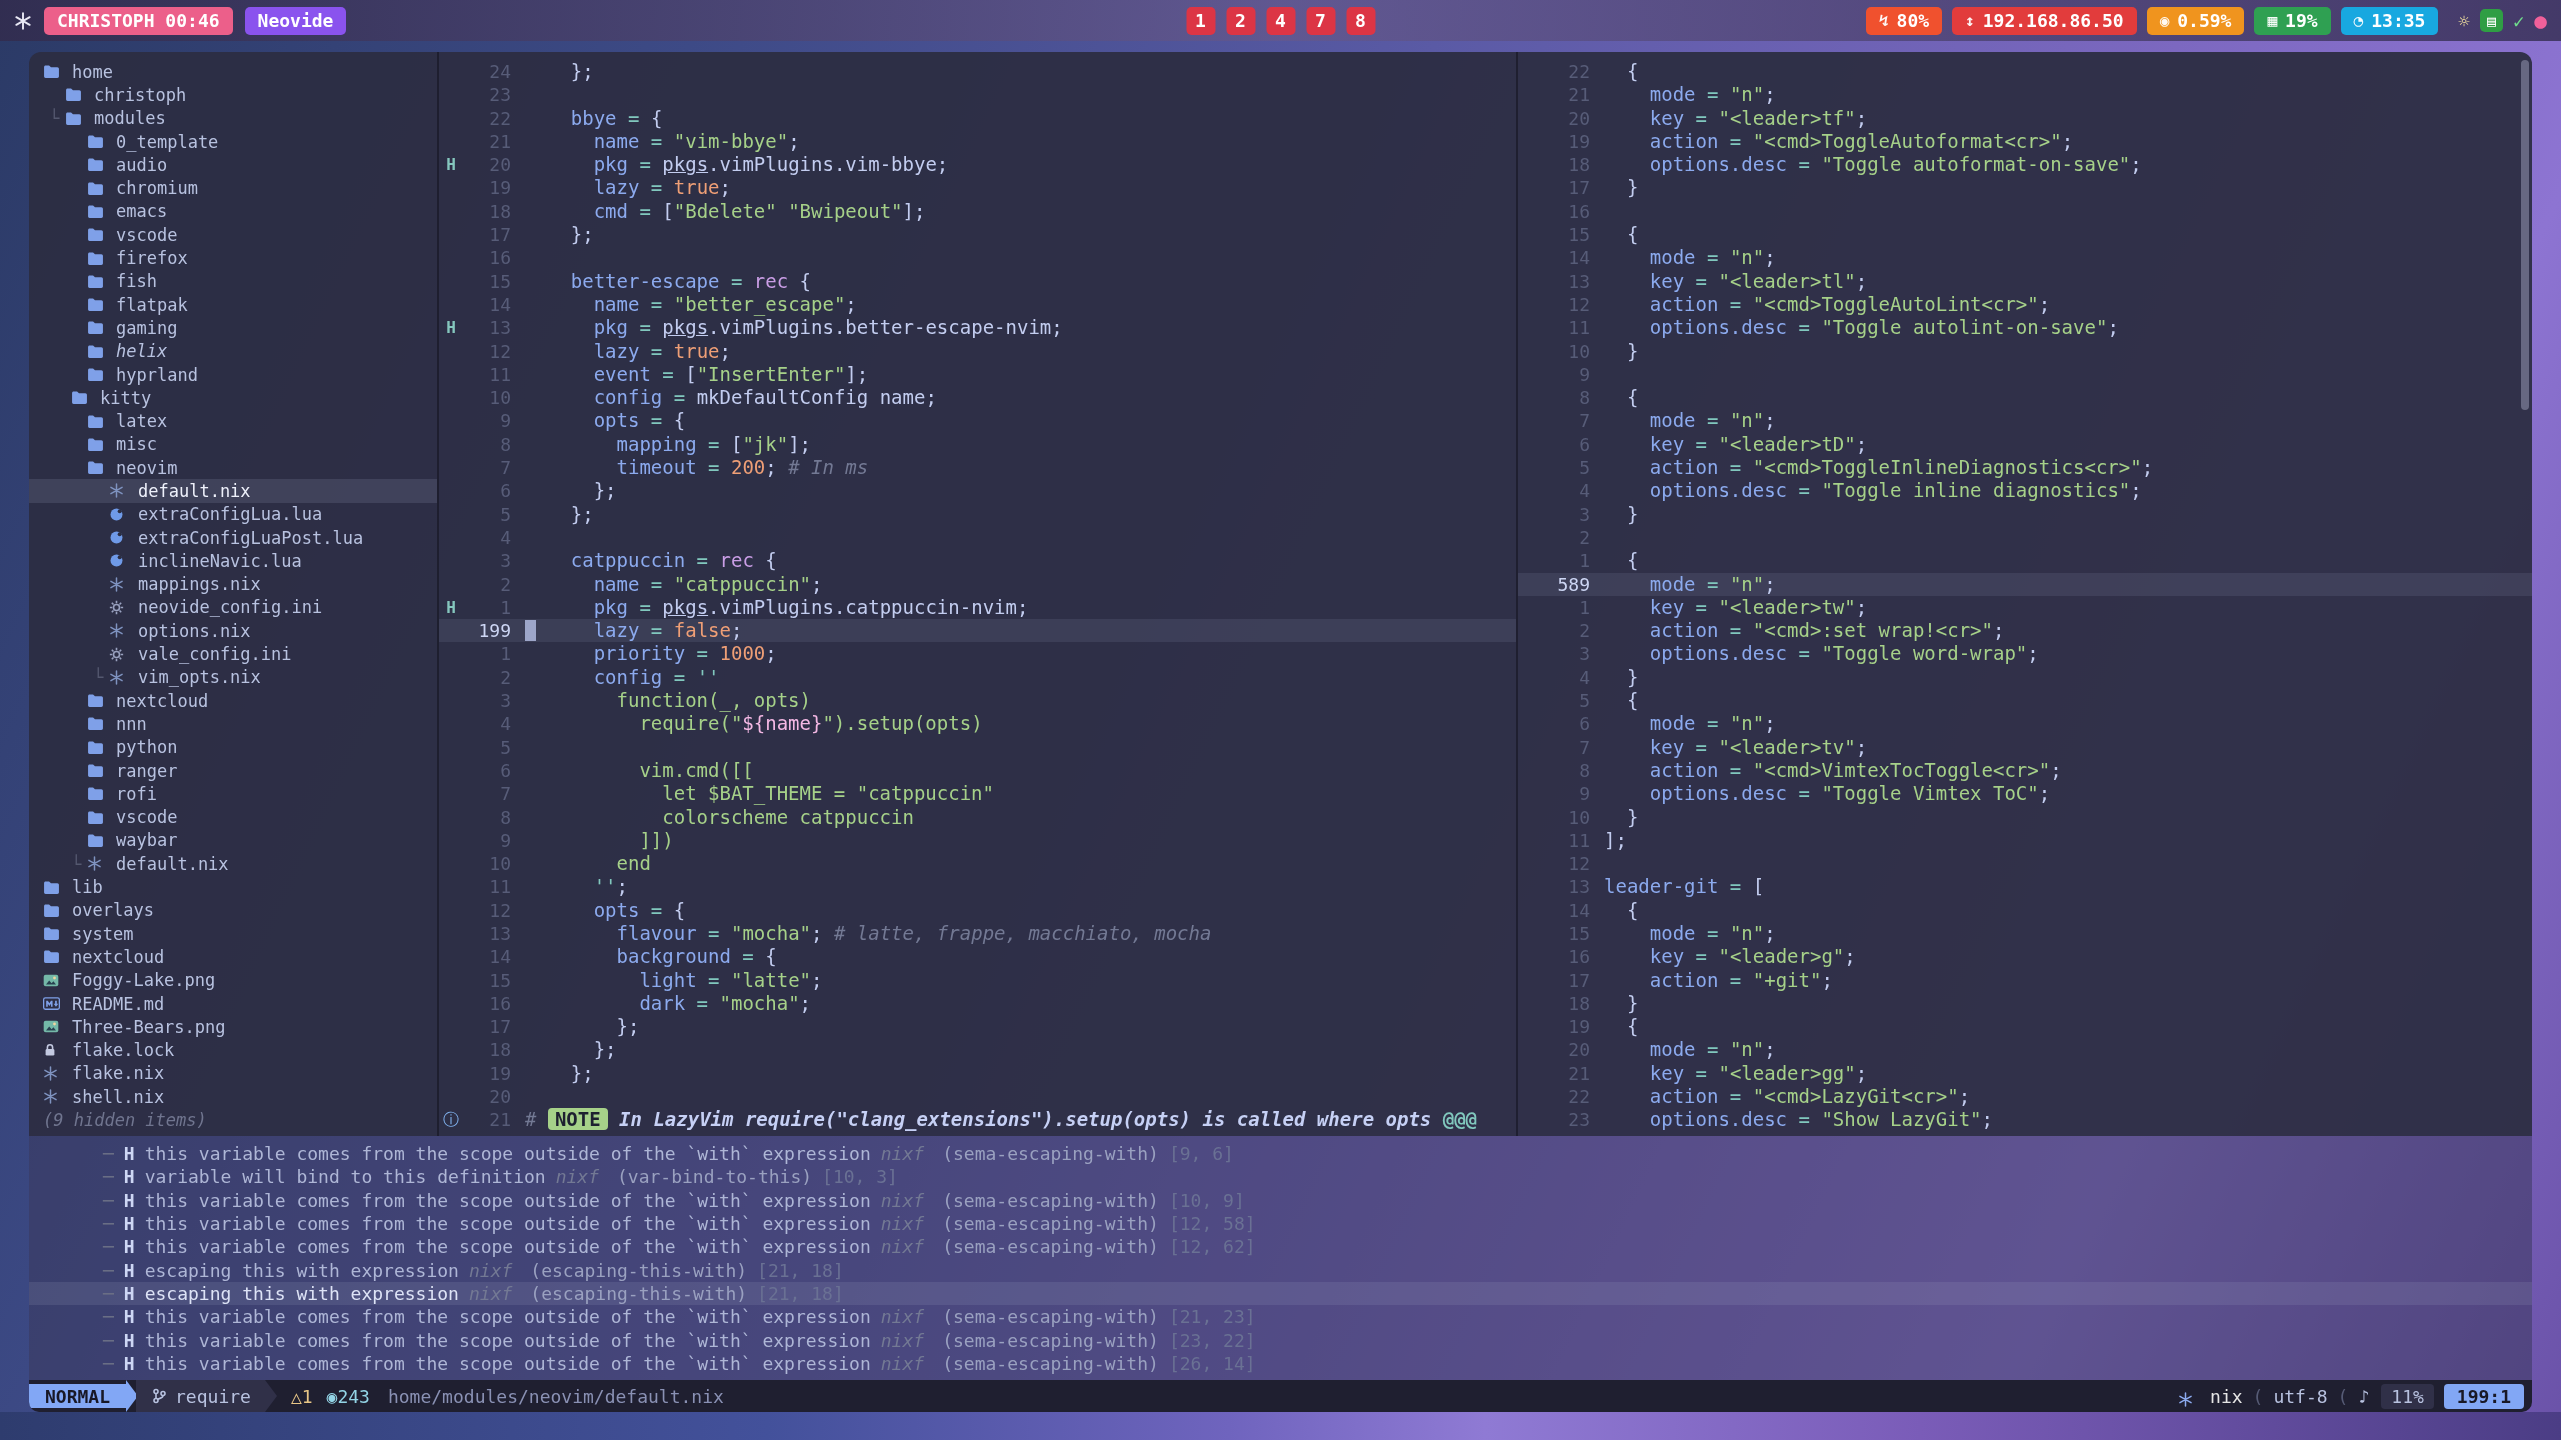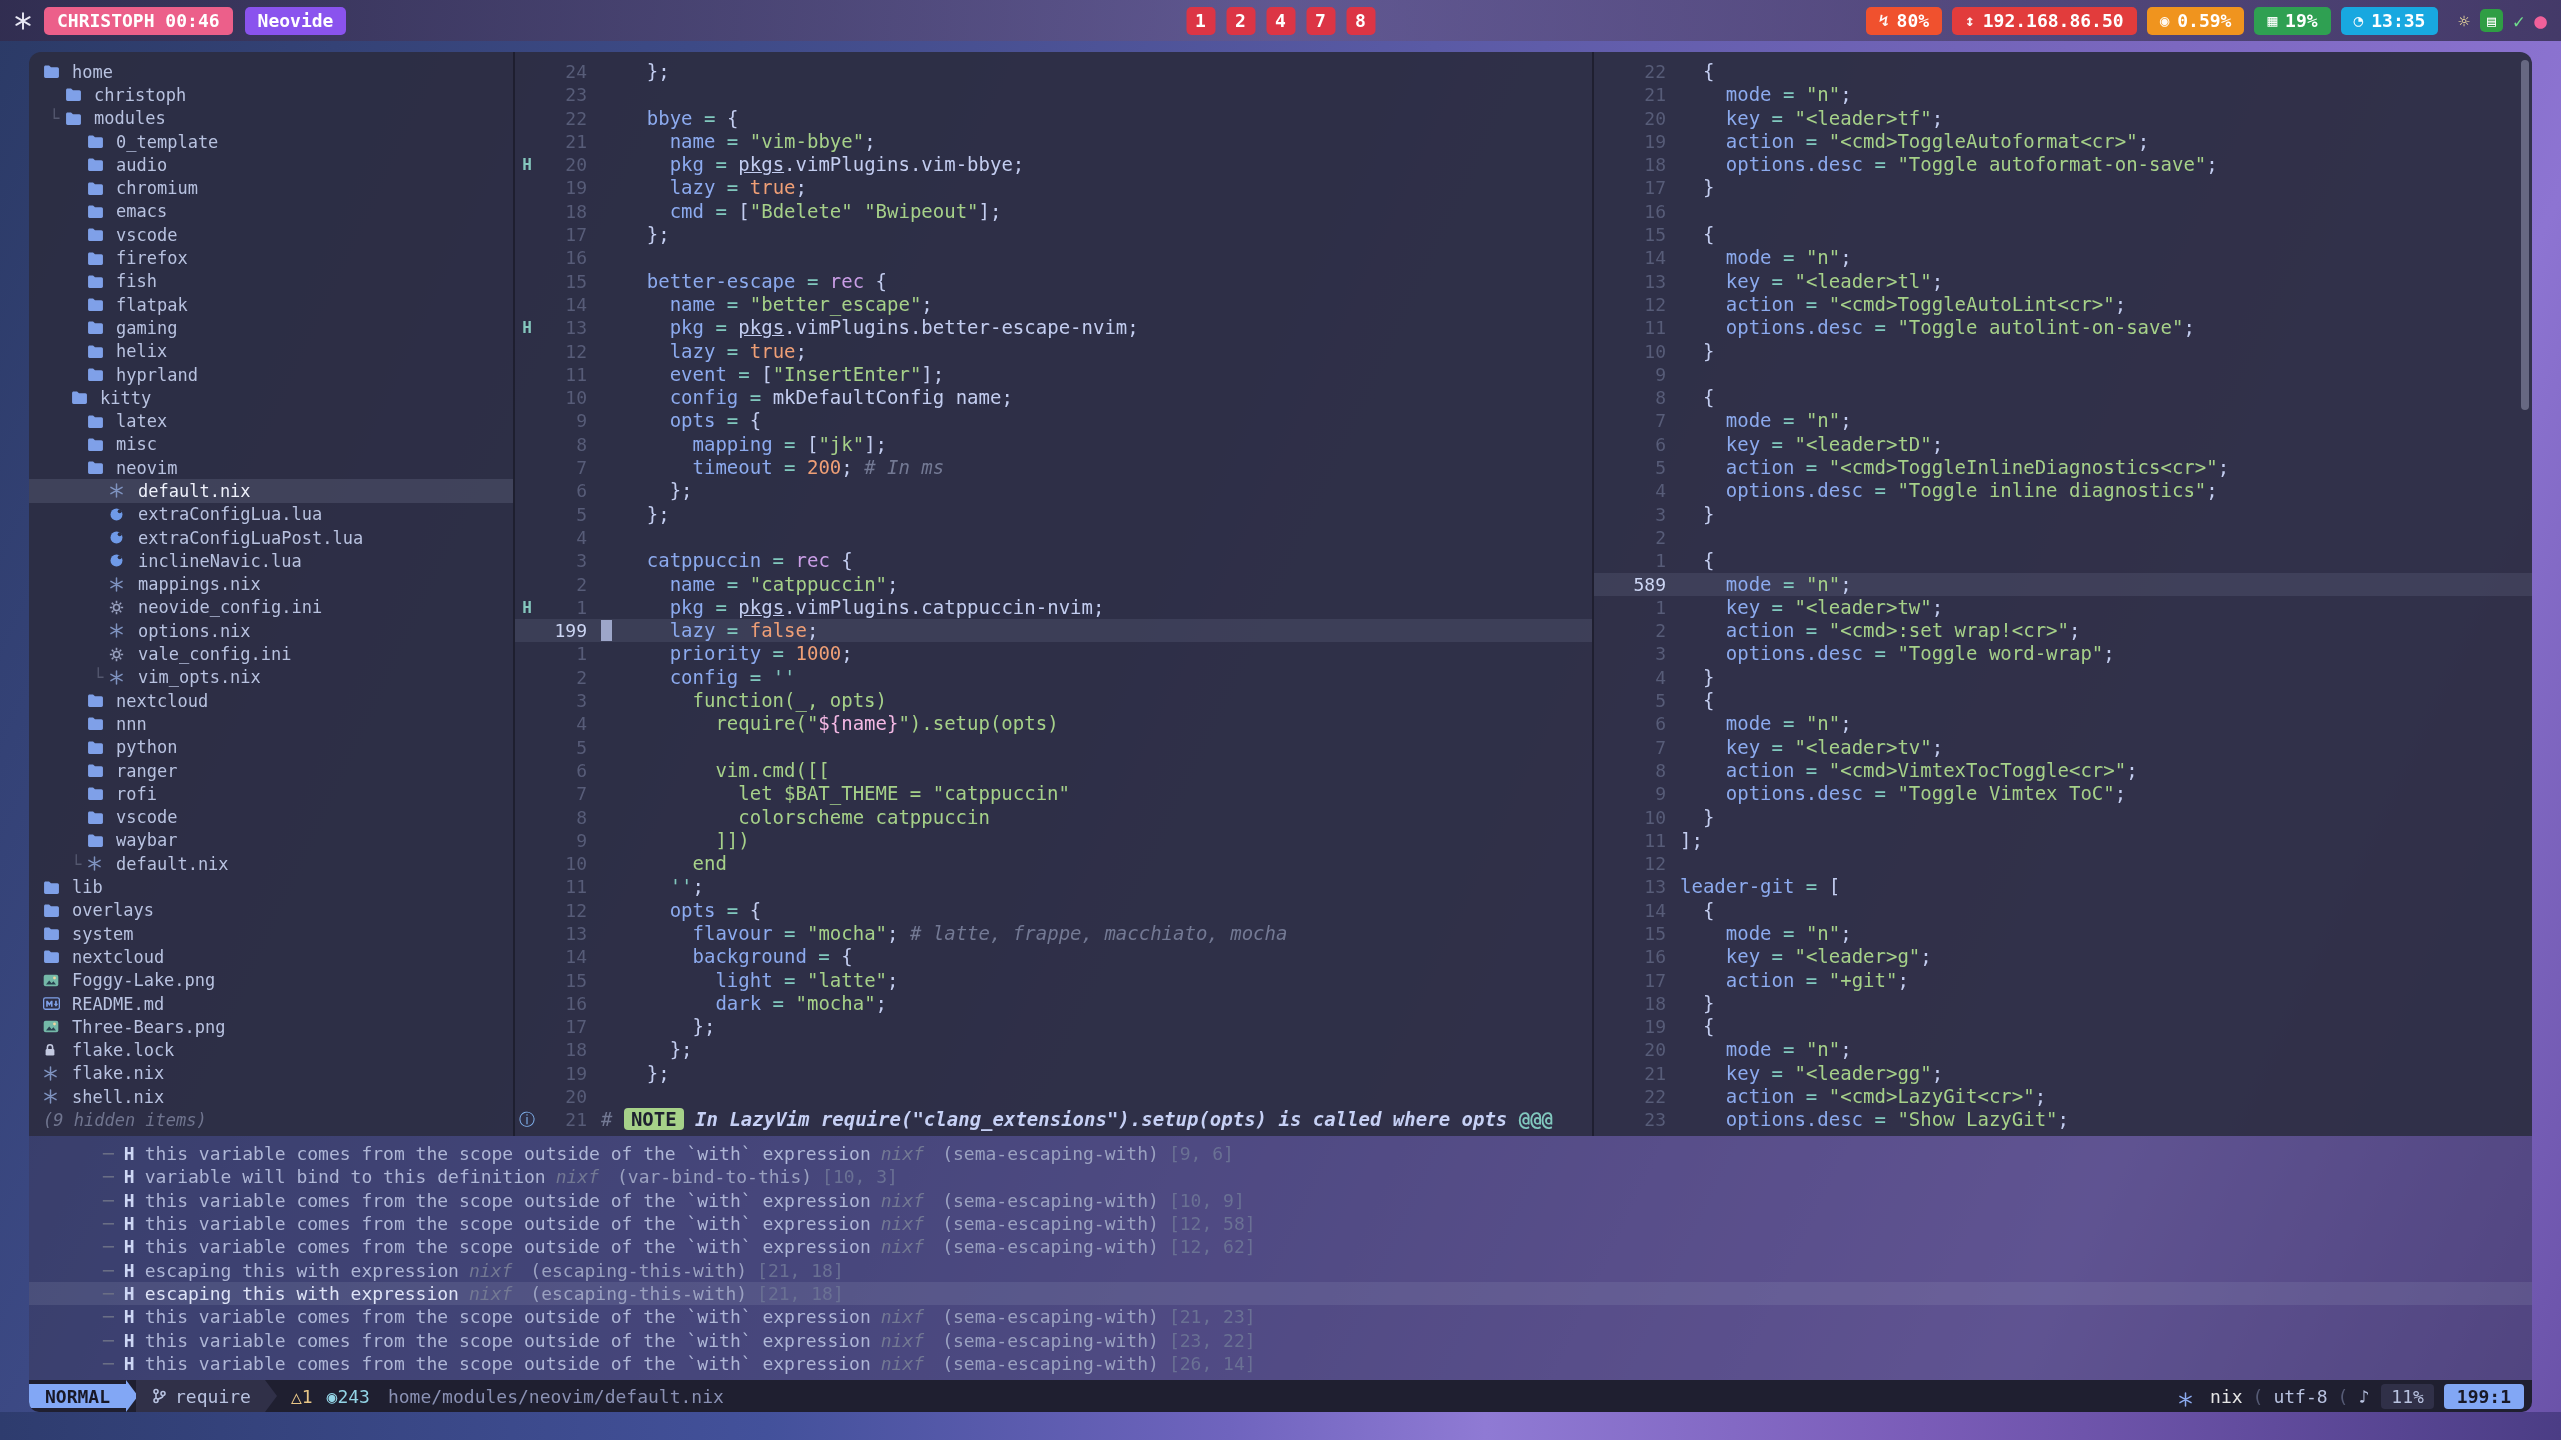--- a/index.html
+++ b/index.html
@@ -25,21 +25,21 @@
   .tray{display:flex;gap:10px;align-items:center;margin-left:8px}
   .ticn{font-size:19px;display:flex;align-items:center;justify-content:center}
   .ticn.sun{color:#f8e7a0}
   .ticn.box{width:23px;height:23px;border-radius:5px;background:#2f9e44;color:#fff;font-size:15px}
   .ticn.chk{color:#6fdc8c}
   .ticn.dot{color:#f0609a;font-size:21px}
 
   
   .editor{position:absolute;left:29px;right:29px;top:52px;height:1084px;display:flex;
     background:rgba(44,45,66,.95);border-radius:12px 12px 0 0;overflow:hidden}
-  .tree{width:486px;flex:none;padding-top:8px;border-right:2px solid rgba(18,18,30,.55);overflow:hidden;font-size:17px;color:#b8c2e0}
+  .tree{width:410px;flex:none;padding-top:8px;border-right:2px solid rgba(18,18,30,.55);overflow:hidden;font-size:17px;color:#b8c2e0}
   .trow{height:23.3px;display:flex;align-items:center;white-space:nowrap}
   .trow.sel{background:rgba(165,173,203,.16);color:#eef1fb}
   .trow.dim .tlabel{color:#70758f;font-style:italic}
   .guide{width:22px;color:#54586f;text-align:center;flex:none}
   .ticon{width:22px;flex:none;display:flex;align-items:center;margin-right:7px}
   .tlabel{overflow:hidden;text-overflow:ellipsis}
 
   .pane{padding-top:8px;position:relative;overflow:hidden}
   .pane-left{width:1079px;flex:none;border-right:2px solid rgba(18,18,30,.55)}
   .pane-right{flex:1}
@@ -250,21 +250,21 @@
           <span class="tlabel">flatpak</span>
         </div>
         <div class="trow" style="padding-left: 58px;">
           <span class="ticon">
             <svg viewBox="0 0 16 14" width="17" height="15">
               <path d="M1 3c0-1 .6-1.6 1.5-1.6h3.2L7.5 3h6C14.4 3 15 3.7 15 4.6v6.8c0 .9-.6 1.6-1.5 1.6h-11C1.6 13 1 12.3 1 11.4z" fill="#7fa0e8"></path>
             </svg>
           </span>
           <span class="tlabel">gaming</span>
         </div>
-        <div class="trow" style="padding-left: 58px;">
+        <div class="trow" style="padding-left: 58px; font-style: italic;">
           <span class="ticon">
             <svg viewBox="0 0 16 14" width="17" height="15">
               <path d="M1 3c0-1 .6-1.6 1.5-1.6h3.2L7.5 3h6C14.4 3 15 3.7 15 4.6v6.8c0 .9-.6 1.6-1.5 1.6h-11C1.6 13 1 12.3 1 11.4z" fill="#7fa0e8"></path>
             </svg>
           </span>
           <span class="tlabel">helix</span>
         </div>
         <div class="trow" style="padding-left: 58px;">
           <span class="ticon">
             <svg viewBox="0 0 16 14" width="17" height="15">

